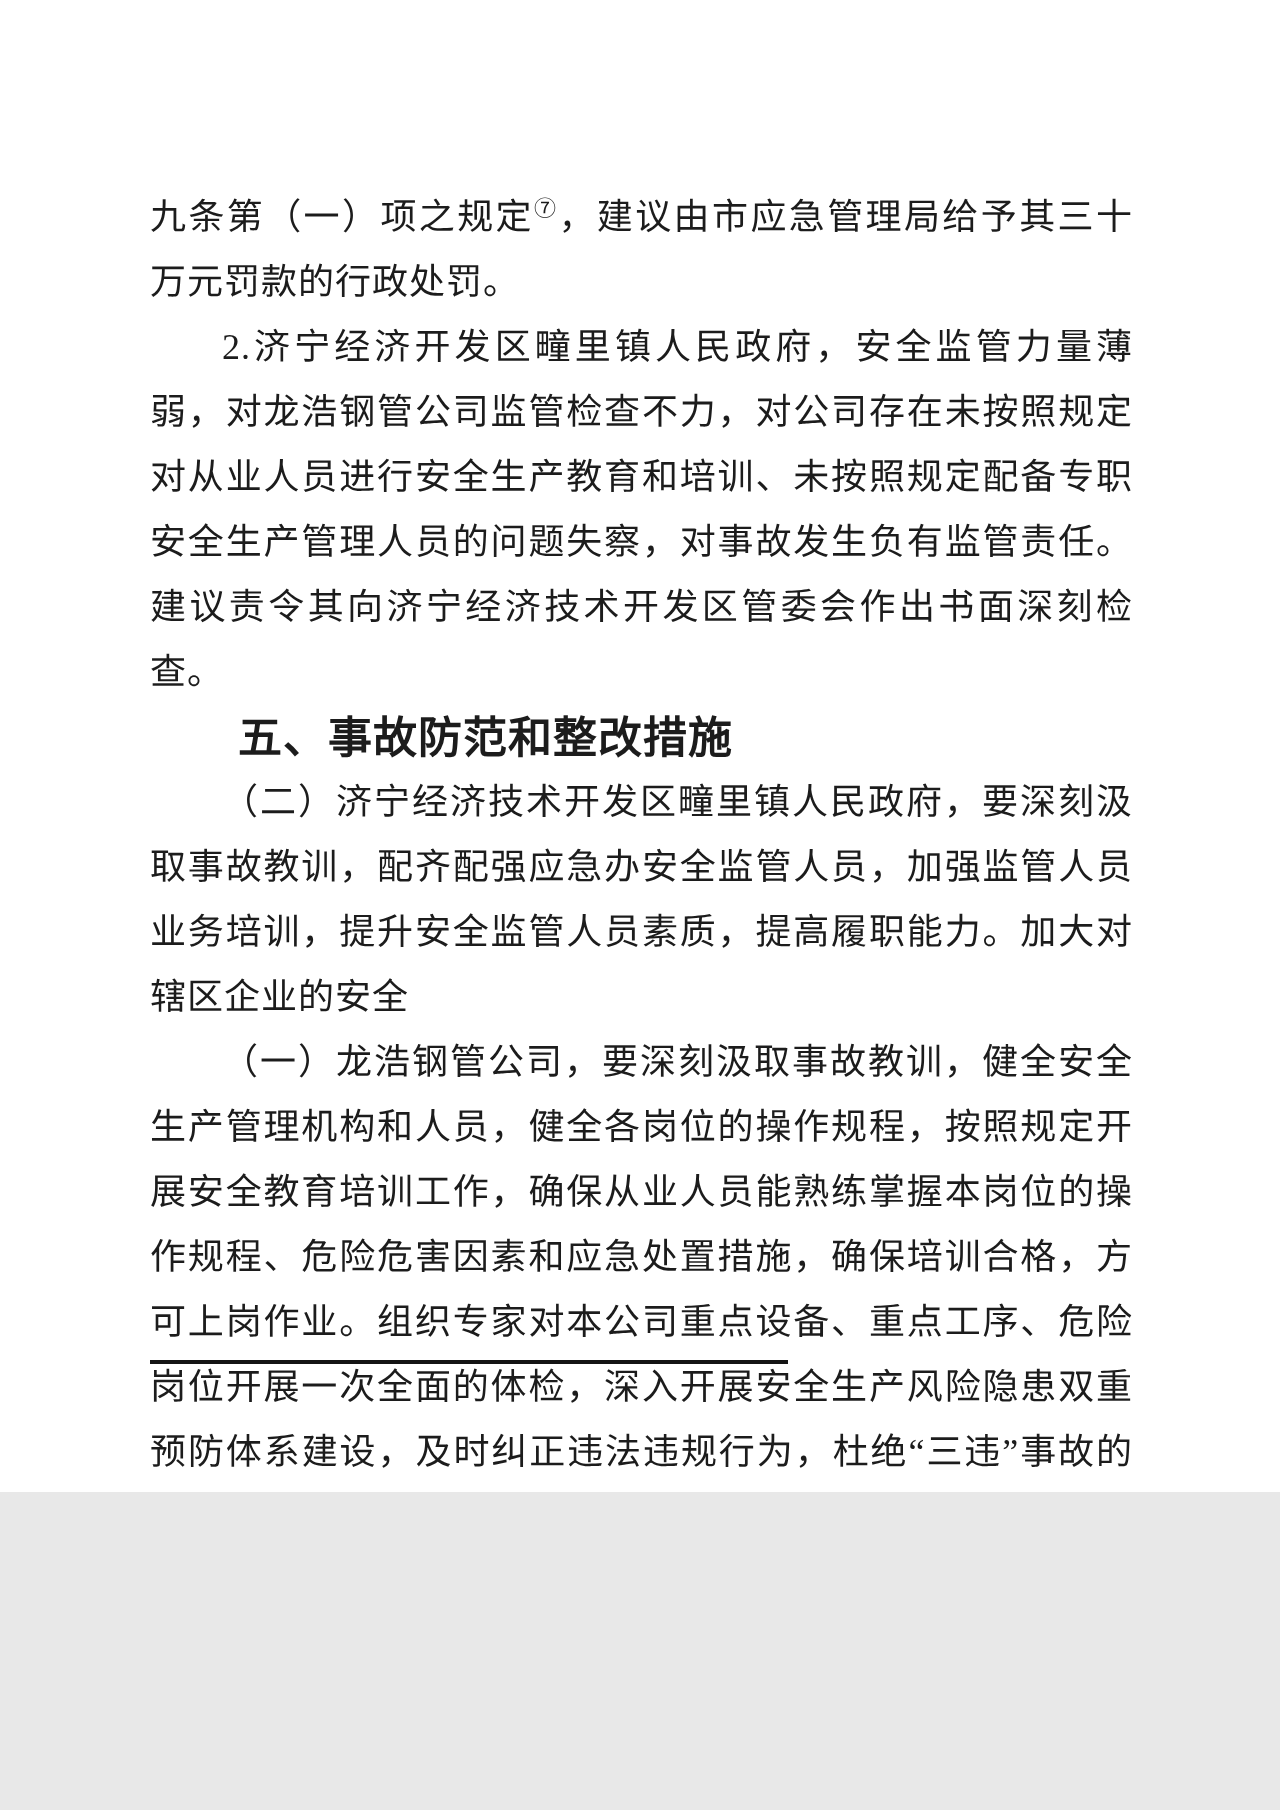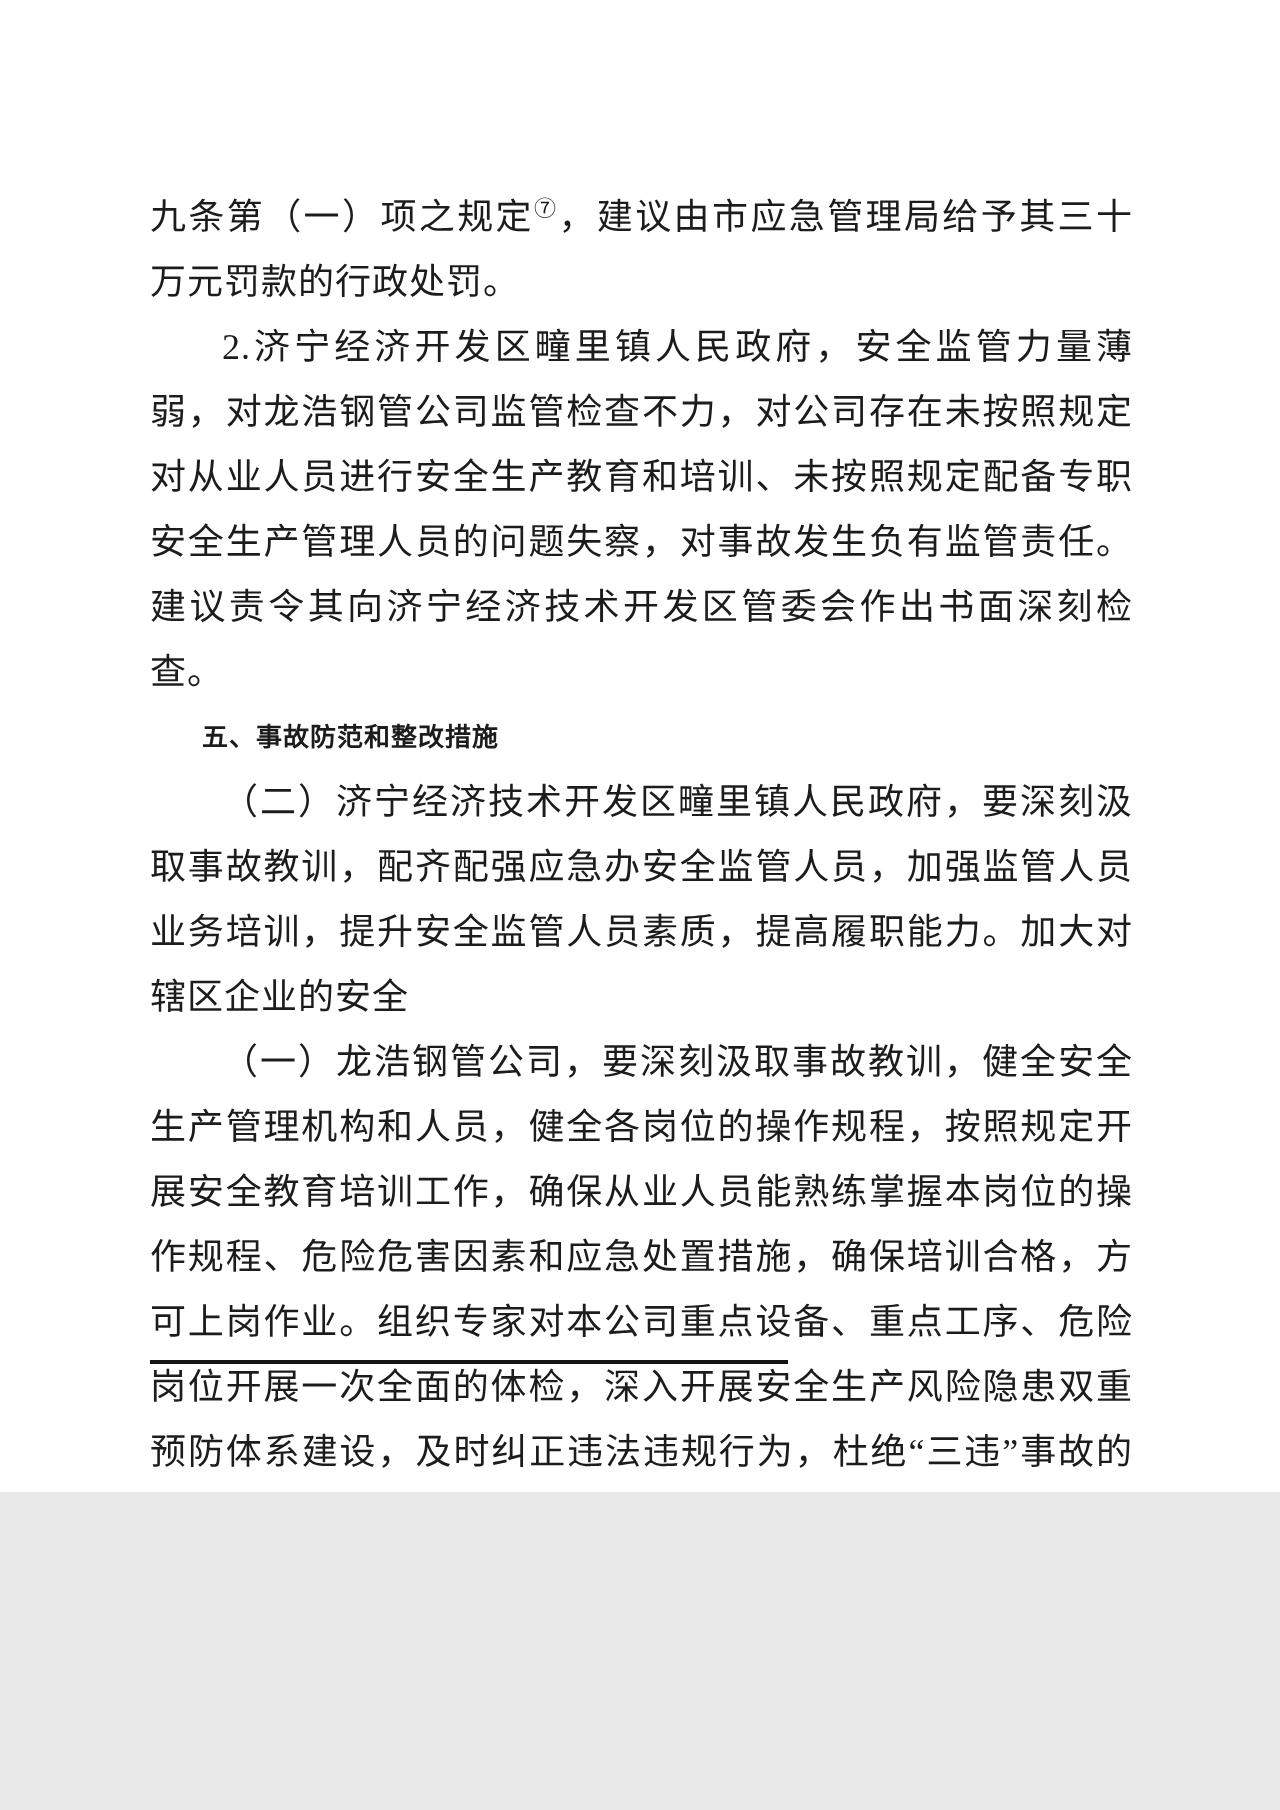--- a/index.html
+++ b/index.html
@@ -37,21 +37,21 @@
   }
   .fnref {
     font-size: 22px;
     line-height: 0;
     vertical-align: super;
   }
   .heading {
     margin: 0;
     padding: 0;
     text-indent: 2em;
-    font-size: 26px;
+    font-size: 44px;
     line-height: 65px;
     font-weight: bold;
     font-family: "Liberation Sans", "DejaVu Sans", sans-serif;
     text-align: left;
   }
   .footnote-rule {
     position: absolute;
     top: 1360px;
     left: 150px;
     width: 638px;

